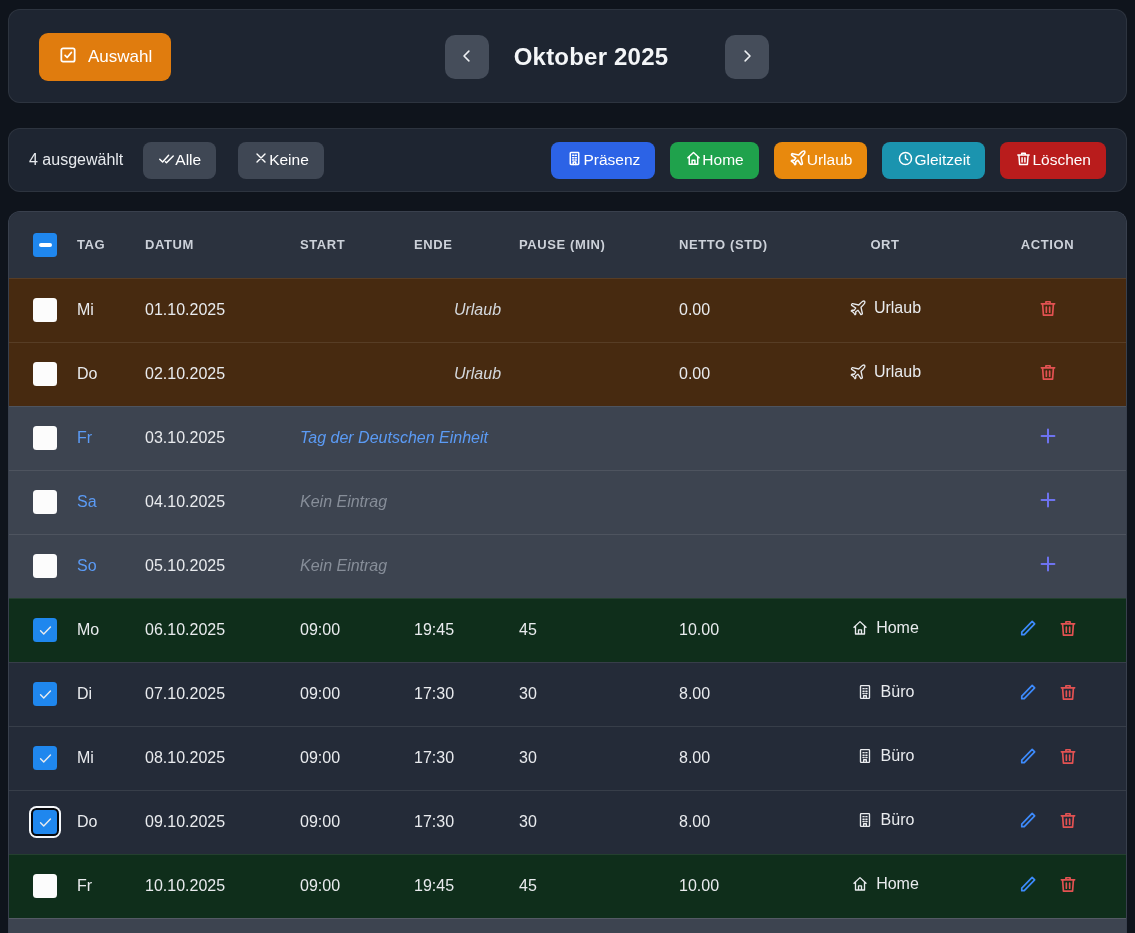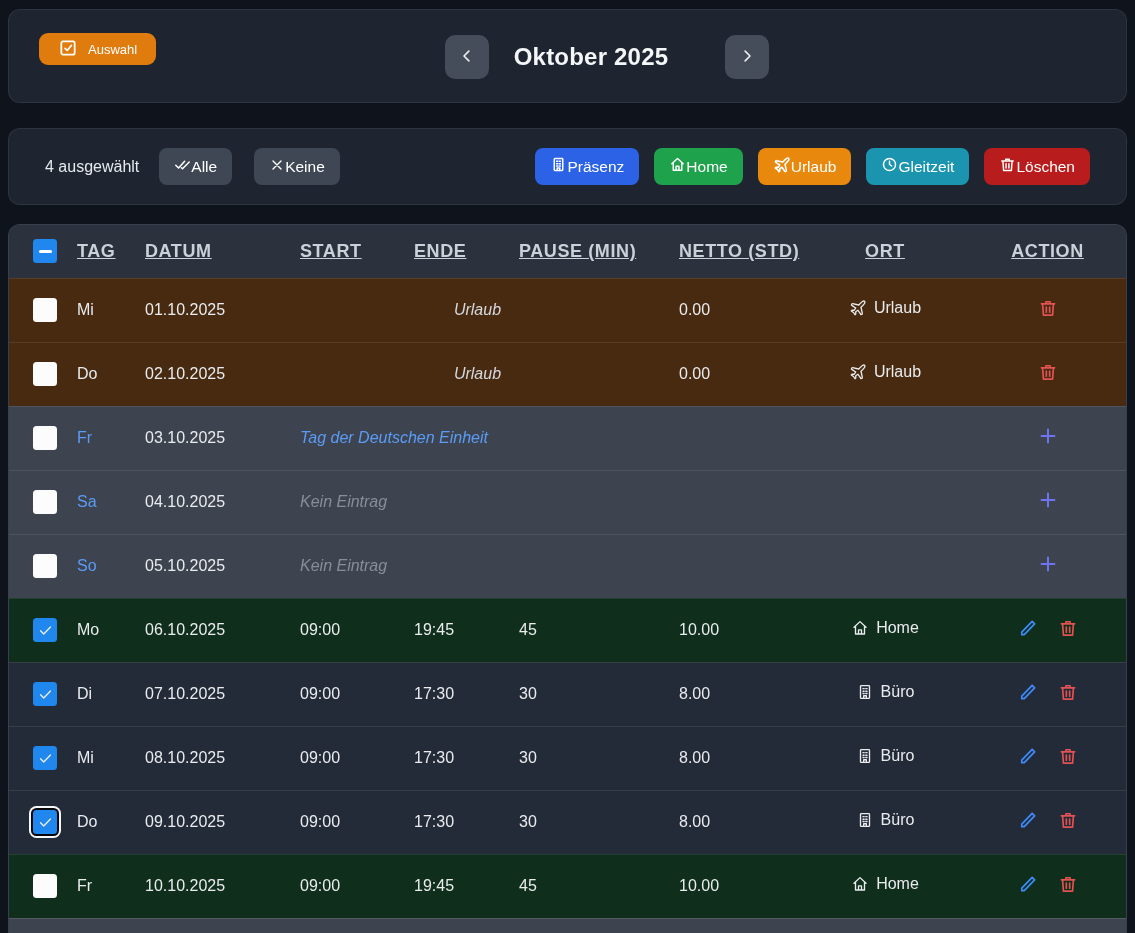--- a/index.html
+++ b/index.html
@@ -15,40 +15,40 @@
     border-radius:12px;
   }
   
   .toolbar { position:relative; margin:9px 8px 0; height:94px; }
   .btn {
     display:inline-flex; align-items:center; gap:10px;
     border:none; border-radius:9px; color:#fff; cursor:pointer;
     font-family:inherit; font-weight:500; white-space:nowrap;
   }
   .btn svg { flex:0 0 auto; }
-  .btn-lg { height:32px; padding:6px 19px; font-size:13px; }
+  .btn-lg { height:48px; padding:6px 19px; font-size:17px; }
   .btn-auswahl   { position:absolute; left:30px;  top:23px; background:#e07c0e; }
   .btn-ausfuellen{ position:absolute; left:155px; top:23px; background:#6366f1; }
   .navbtn {
     position:absolute; top:25px; width:44px; height:44px;
     display:flex; align-items:center; justify-content:center;
     background:#454d5a; border:none; border-radius:10px;
     color:#eef1f4; cursor:pointer;
   }
   .navbtn.prev { left:436px; }
   .navbtn.next { left:716px; }
   .month-title {
     position:absolute; left:464px; top:0; width:236px; height:94px;
     display:flex; align-items:center; justify-content:center;
     font-size:24px; font-weight:700; color:#f4f6f8; letter-spacing:0.2px;
   }
   
   .selbar {
-    margin:25px 8px 0; height:77px;
-    display:flex; align-items:center; padding:0 36px;
+    margin:25px 8px 0; height:64px;
+    display:flex; align-items:center; padding:0 20px;
   }
   .selcount { font-size:16px; color:#e6e9ed; }
   .btn-sm { height:37px; padding:0 15px; font-size:15.5px; border-radius:8px; gap:0; }
   .btn-gray     { background:#3f4754; }
   .btn-alle     { margin-left:20px; }
   .btn-keine    { margin-left:22px; }
   .right-group  { margin-left:auto; display:flex; gap:15px; }
   .btn-praesenz { background:#2c63e6; }
   .btn-home     { background:#1fa24c; }
   .btn-urlaub   { background:#e8890d; }
@@ -57,24 +57,23 @@
   
   .table-card {
     margin:19px 8px 0;
     border:1px solid #39404d; border-bottom:none;
     border-radius:12px 12px 0 0;
     overflow:hidden; background:#242b38;
   }
   table { width:1119px; border-collapse:collapse; table-layout:fixed; }
   thead tr { background:#2b323e; }
   th {
-    height:53px; text-align:left; vertical-align:middle;
-    font-size:18px; font-weight:700; letter-spacing:0.6px; color:#ccd1d9;
+    height:66px; text-align:left; vertical-align:middle;
+    font-size:13px; font-weight:700; letter-spacing:0.6px; color:#ccd1d9;
     padding-left:12px;
-    text-decoration:underline;
   }
   th.col-check { padding-left:24px; }
   th.center, td.center { text-align:center; padding-left:0; }
   td {
     height:64px; vertical-align:middle; font-size:16px; color:#e9ebee;
     padding-left:12px; border-top:1px solid rgba(255,255,255,0.09);
   }
   td.cell-check { padding-left:24px; }
   tr.bg-default { background:#242b38; }
   tr.bg-urlaub  { background:#472a10; }

